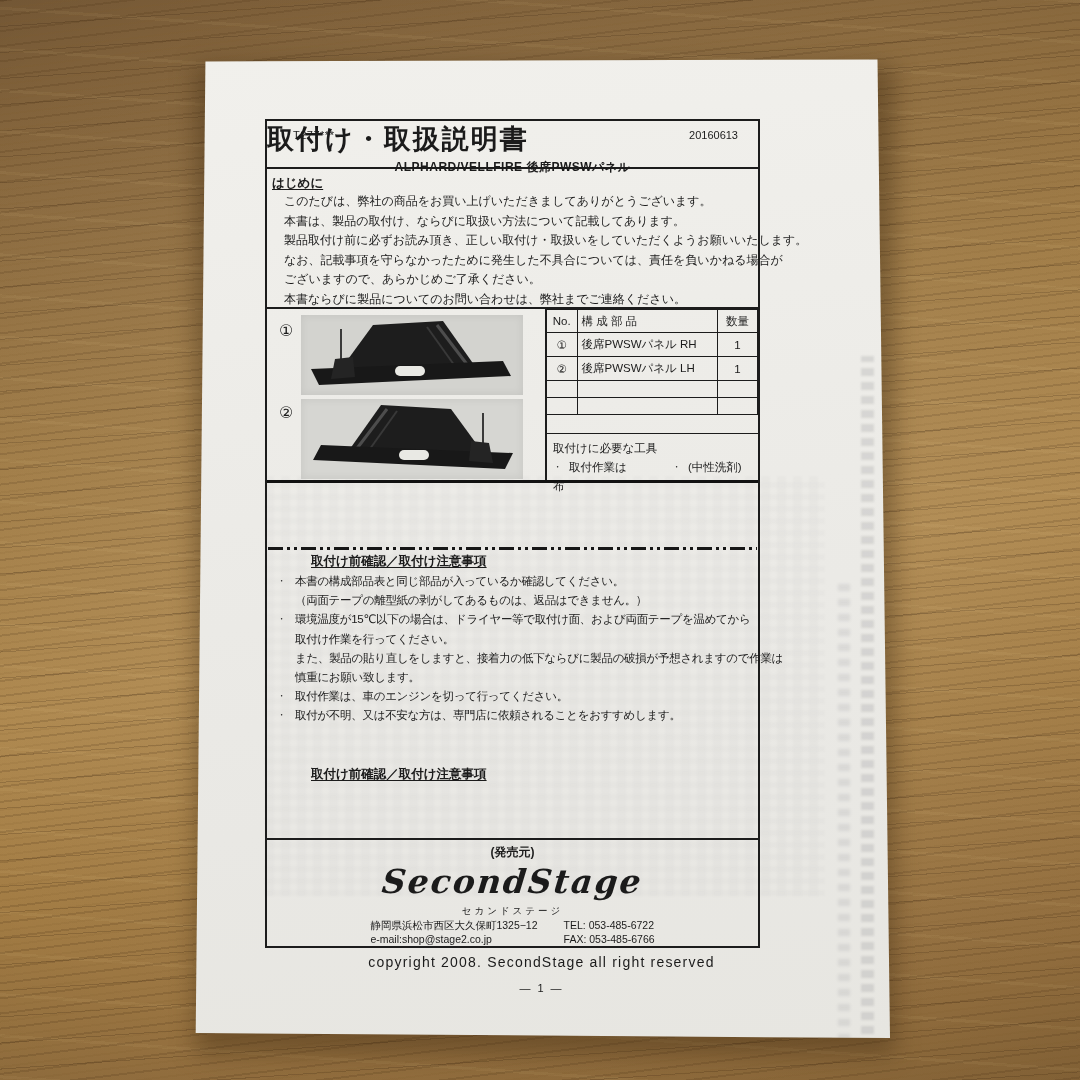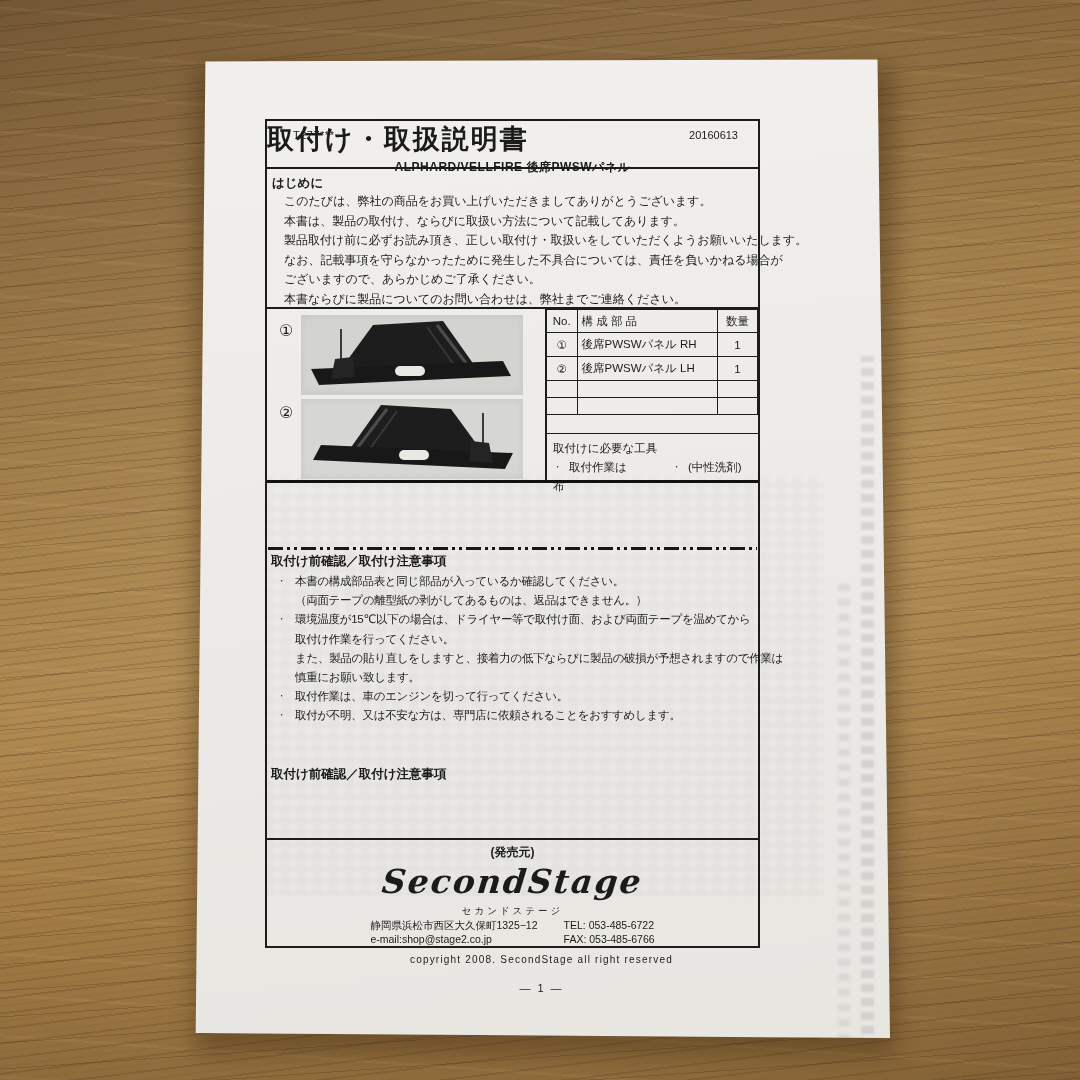--- a/index.html
+++ b/index.html
@@ -40,21 +40,21 @@
     border:2px solid #1c1c1c; display:flex; flex-direction:column;
     background:transparent;
   }
   .hdr { position:relative; height:48px; border-bottom:2px solid #1c1c1c; }
   .hdr-code { position:absolute; left:26px; top:8px; font-size:11px; letter-spacing:.5px; }
   .hdr-date { position:absolute; right:20px; top:8px; font-size:11px; }
   .hdr-title { text-align:left; font-size:27px; font-weight:bold; letter-spacing:2px; padding-top:0; }
   .hdr-sub { text-align:center; font-size:12px; font-weight:bold; margin-top:2px; letter-spacing:.5px; }
 
   .intro { height:140px; border-bottom:2px solid #1c1c1c; padding:4px 0 0 5px; }
-  .sechead { font-weight:bold; font-size:12.5px; text-underline-offset:2px; }
+  .sechead { font-weight:bold; font-size:12.5px; text-decoration:underline; text-underline-offset:2px; }
   .intro .tline { padding-left:12px; height:19.5px; line-height:19.5px; font-size:12px; white-space:nowrap; }
 
   .parts { height:174px; border-bottom:3px solid #111; display:flex; }
   .parts-left { width:278px; position:relative; }
   .photo { position:absolute; left:34px; width:222px; height:80px; background:#d3d3cf;
     box-shadow:inset 0 0 8px rgba(0,0,0,0.08); }
   .photo1 { top:6px; } .photo2 { top:90px; background:#d6d6d2; }
   .figlabel { position:absolute; left:12px; font-size:16px; line-height:16px; }
   .figlabel1 { top:14px; } .figlabel2 { top:96px; }
   .parts-right { flex:1; border-left:2px solid #1c1c1c; display:flex; flex-direction:column; font-size:11.5px; }
@@ -79,32 +79,32 @@
   .dashdot { height:3px; margin:0 1px;
     background:repeating-linear-gradient(90deg, #161616 0 15px, transparent 15px 19px, #161616 19px 22px, transparent 22px 26px, #161616 26px 29px, transparent 29px 33px); }
 
   .notes { padding:3px 0 0 4px; }
   .notes1 { height:213px; }
   .notes2 { height:77px; border-bottom:2px solid #1c1c1c; }
   .notes .tline { height:19.2px; line-height:19.2px; font-size:11.5px; letter-spacing:-0.3px; white-space:nowrap; }
   .notes .bul { padding-left:4px; }
   .notes .cont { padding-left:24px; }
   .notes .dot { display:inline-block; width:20px; font-size:9px; vertical-align:top; text-align:left; padding-left:2px; }
-  .notes .sechead { margin-bottom:2px; }
+  .notes .sechead { margin-bottom:2px;margin-left:40px; }
 
   .fbox { flex:1; text-align:center; padding-top:4px; }
   .f-label { font-size:12px; font-weight:bold; }
   .f-brand { font-family:"DejaVu Serif","Liberation Serif",serif; font-style:italic; font-weight:bold;
     font-size:33px; letter-spacing:2px; transform:skewX(-6deg); margin-top:1px; }
   .f-kana { font-size:9.5px; letter-spacing:3px; margin-top:4px; }
   .f-addr { display:flex; justify-content:center; gap:26px; font-size:10.5px; text-align:left; }
   .f-addr div div { height:14px; line-height:14px; }
 
   .below-doc { position:absolute; left:70px; width:553px; text-align:center; }
-  .copyright { top:898px; font-size:10px; letter-spacing:1.2px; }
+  .copyright { top:898px; font-size:14px; letter-spacing:1.2px; }
   .pagenum { top:926px; font-size:11px; letter-spacing:2px; }
 
   svg.panel { position:absolute; left:6px; top:4px; }
 </style>
 </head>
 <body>
 
 <div class="paper-shadow"></div>
 
 <div class="paper">

